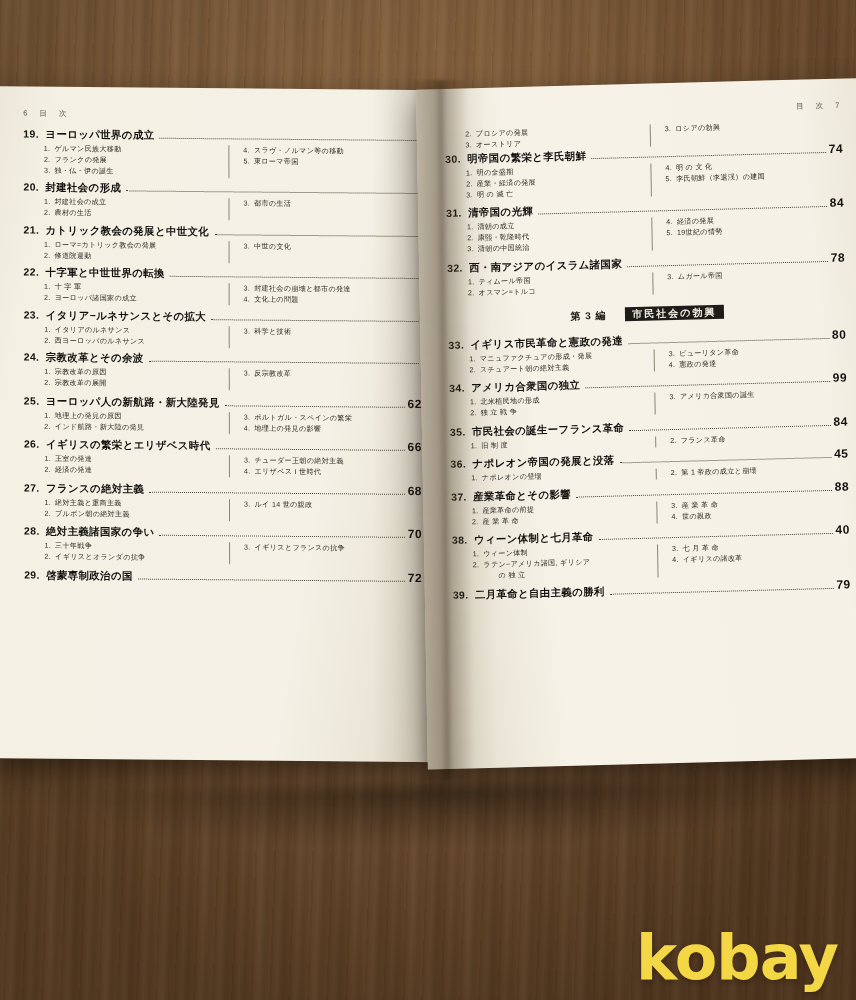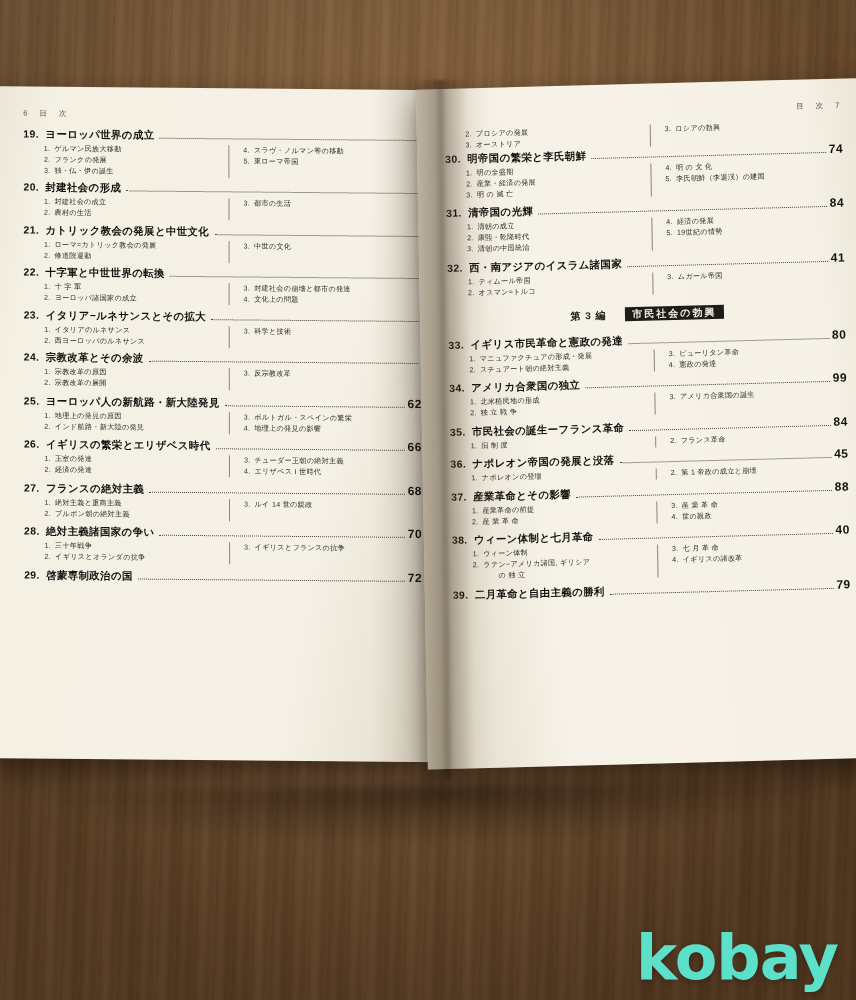--- a/index.html
+++ b/index.html
@@ -120,21 +120,21 @@
   }
   .page-shadow-bottom{
     position:absolute;left:30px;top:700px;width:820px;height:60px;
     background:radial-gradient(ellipse at 50% 0%, rgba(0,0,0,0.45), rgba(0,0,0,0) 70%);
     filter:blur(6px);
   }
 
   
   .watermark{
     position:absolute;right:18px;bottom:6px;
-    font-size:62px;font-weight:bold;color:#5eead4;
+    font-size:62px;font-weight:bold;color:#fde047;
     letter-spacing:-1px;opacity:0.95;
     font-family:"DejaVu Sans", sans-serif;
     text-shadow:0 2px 6px rgba(0,0,0,0.25);
   }
 </style>
 </head>
 <body>
 
 <div class="desk"></div>
 
@@ -537,21 +537,21 @@
                   <span class="st">19世紀の情勢</span>
                 </div>
               </div>
             </div>
           </div>
           <div class="entry">
             <div class="ehead">
               <span class="enum">32.</span>
               <span class="etitle">西・南アジアのイスラム諸国家</span>
               <span class="dots"></span>
-              <span class="epage">41</span>
+              <span class="epage">78</span>
             </div>
             <div class="subs">
               <div class="col">
                 <div class="sub">
                   <span class="sn">1.</span>
                   <span class="st">ティムール帝国</span>
                 </div>
                 <div class="sub">
                   <span class="sn">2.</span>
                   <span class="st">オスマン=トルコ</span>

